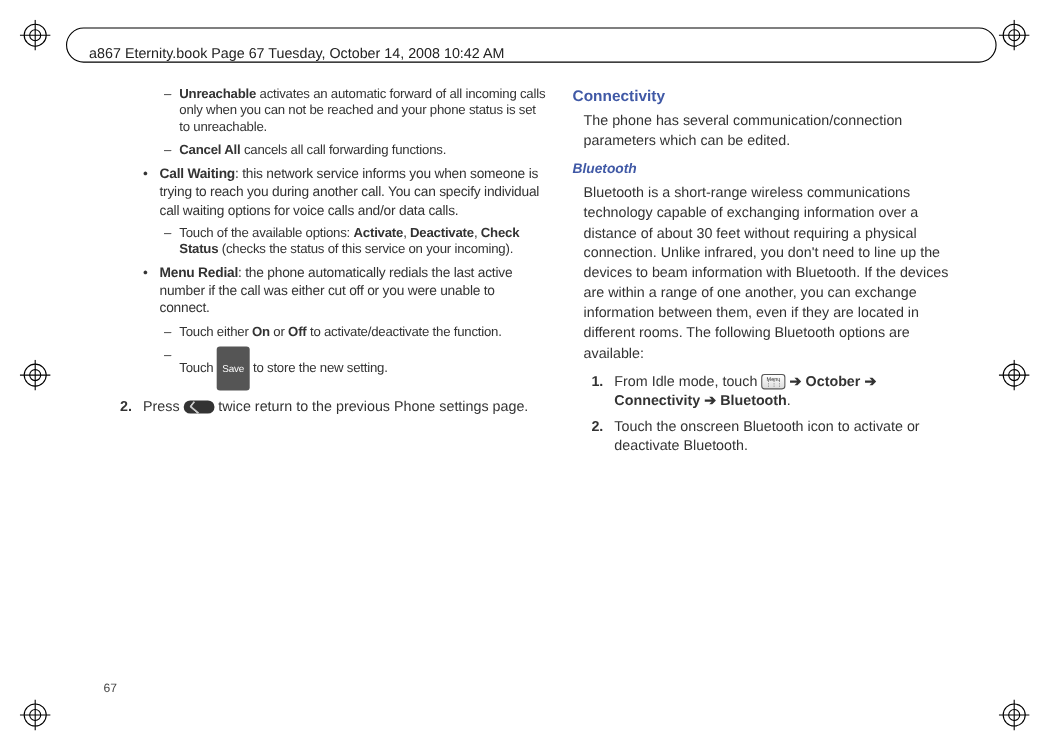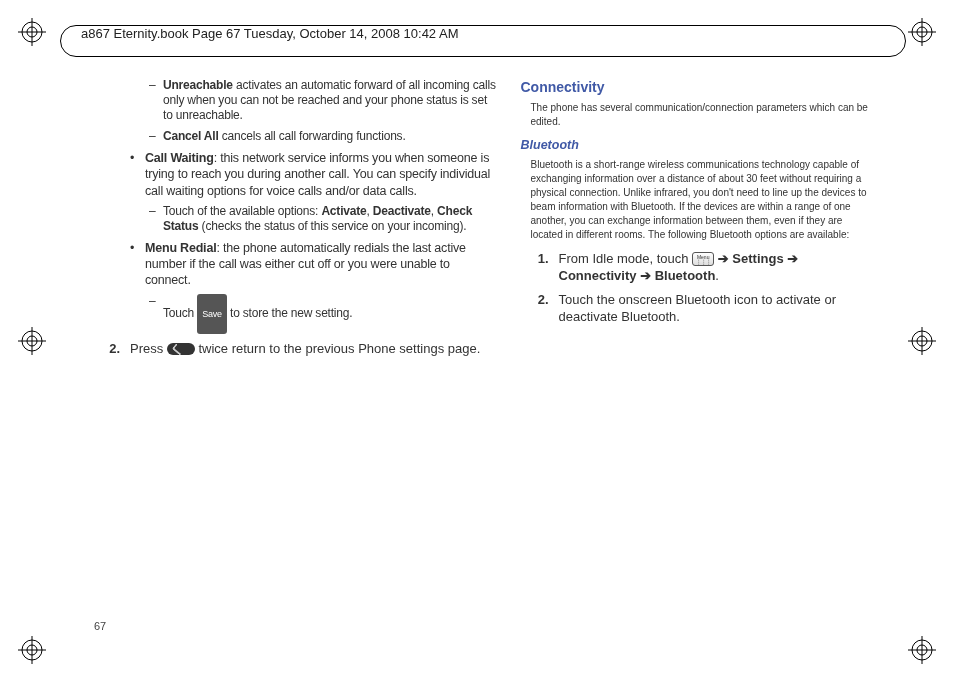--- a/index.html
+++ b/index.html
@@ -17,21 +17,21 @@
     
     .header-line {
       position: absolute;
       top: 25px;
       left: 60px;
       right: 48px;
       height: 32px;
       border: 1px solid #000;
       border-radius: 16px;
       display: flex;
-      align-items: flex-start;
+      align-items: flex-end;
       padding-left: 20px;
       font-size: 13px;
     }
     .page-area {
       position: absolute;
       top: 78px;
       left: 80px;
       right: 80px;
       bottom: 50px;
     }
@@ -53,21 +53,21 @@
     .num-item { display: flex; margin-bottom: 6px; margin-left: -45px;}
     .num-item .num { font-weight: bold; width: 30px; flex-shrink: 0; text-align: right; padding-right: 10px;}
     .num-item .body { flex: 1; }
     .num-item.r { margin-left: 0; }
     .num-item.r .num { width: 38px; }
     .b { font-weight: bold; }
     .condensed { font-family: 'Arial Narrow', Arial, sans-serif; letter-spacing: -0.2px; }
     
     .h-main { color: #4059A6; font-weight: bold; font-size: 14px; margin-bottom: 4px; }
     .h-sub { color: #4059A6; font-weight: bold; font-style: italic; font-size: 12.5px; margin-bottom: 4px; margin-top: 6px;}
-    .para { margin: 0 0 8px 10px; font-size: 10px; line-height: 1.4;}
+    .para { margin: 0 0 8px 10px; font-size: 13px; line-height: 1.4;}
     
     .btn-save {
       display: inline-block;
       background: #555;
       color: #fff;
       font-size: 9px;
       padding: 14px 5px;
       border-radius: 3px;
       vertical-align: middle;
       line-height: 12px;
@@ -204,20 +204,23 @@
       <div class="bullet-item condensed">
         <span class="b">Call Waiting</span><span>: this network service informs you when someone is trying to reach you during another call. You can specify individual call waiting options for voice calls and/or data calls.</span>
       </div>
       <div class="dash-item condensed">
         <span>Touch of the available options: </span><span class="b">Activate</span><span>, </span><span class="b">Deactivate</span><span>, </span><span class="b">Check Status</span><span> (checks the status of this service on your incoming).</span>
       </div>
       <div class="bullet-item condensed">
         <span class="b">Menu Redial</span><span>: the phone automatically redials the last active number if the call was either cut off or you were unable to connect.</span>
       </div>
       <div class="dash-item condensed">
+        <span>Touch either </span><span class="b">On</span><span> or </span><span class="b">Off</span><span> to activate/deactivate the function.</span>
+      </div>
+      <div class="dash-item condensed">
         <span>Touch </span>
         <span class="btn-save">Save</span>
         <span> to store the new setting.</span>
       </div>
       <div class="num-item">
         <div class="num">2.</div>
         <div class="body">
           <span>Press </span>
           <span class="btn-back"></span>
           <span> twice return to the previous Phone settings page.</span>
@@ -230,21 +233,21 @@
       <div class="para">The phone has several communication/connection parameters which can be edited.</div>
       <div class="h-sub">Bluetooth</div>
       <div class="para">Bluetooth is a short-range wireless communications technology capable of exchanging information over a distance of about 30 feet without requiring a physical connection. Unlike infrared, you don't need to line up the devices to beam information with Bluetooth. If the devices are within a range of one another, you can exchange information between them, even if they are located in different rooms. The following Bluetooth options are available:</div>
 
       <div class="num-item r">
         <div class="num">1.</div>
         <div class="body">
           <span>From Idle mode, touch </span>
           <span class="btn-menu">Menu</span>
           <span> </span><span class="arrow">➔</span><span> </span>
-          <span class="b">Settings</span>
+          <span class="b">October</span>
           <span> </span><span class="arrow">➔</span><span> </span>
           <span class="b">Connectivity</span>
           <span> </span><span class="arrow">➔</span><span> </span>
           <span class="b">Bluetooth</span><span>.</span>
         </div>
       </div>
 
       <div class="num-item r sp">
         <div class="num">2.</div>
         <div class="body">Touch the onscreen Bluetooth icon to activate or deactivate Bluetooth.</div>

